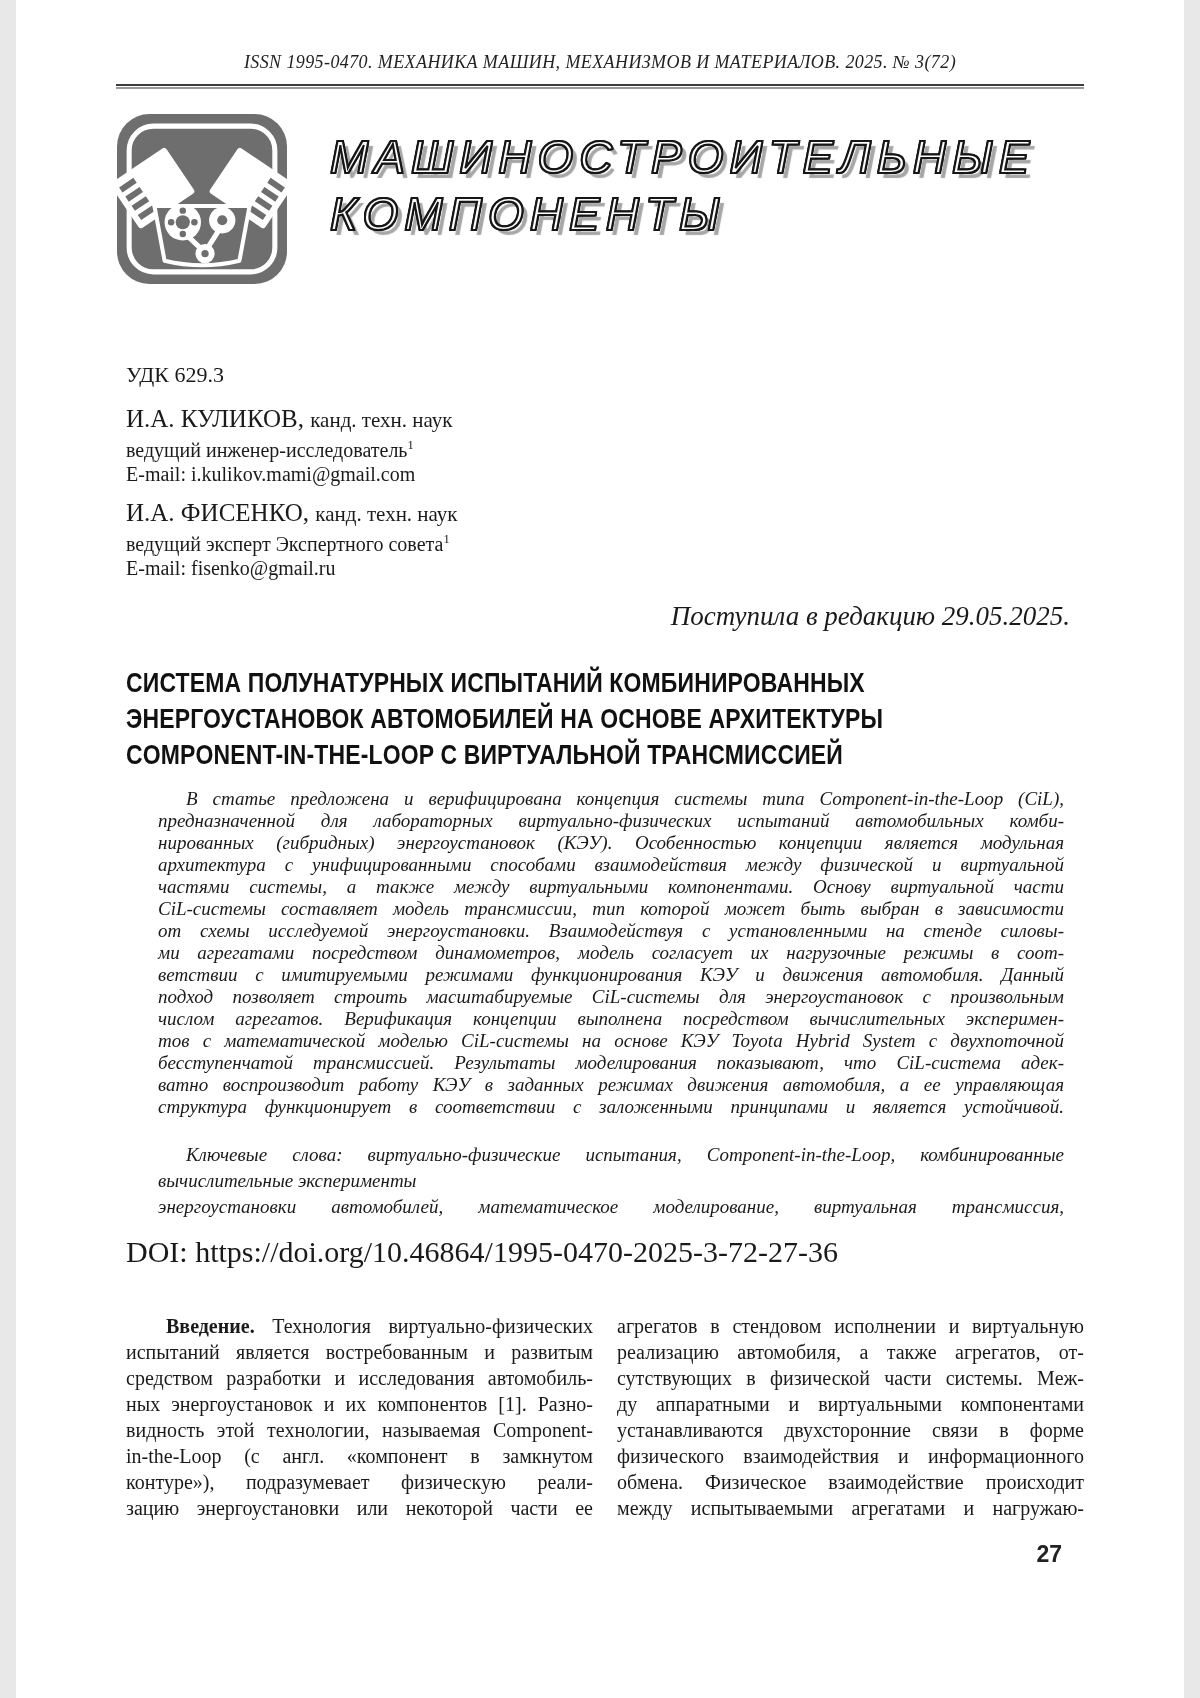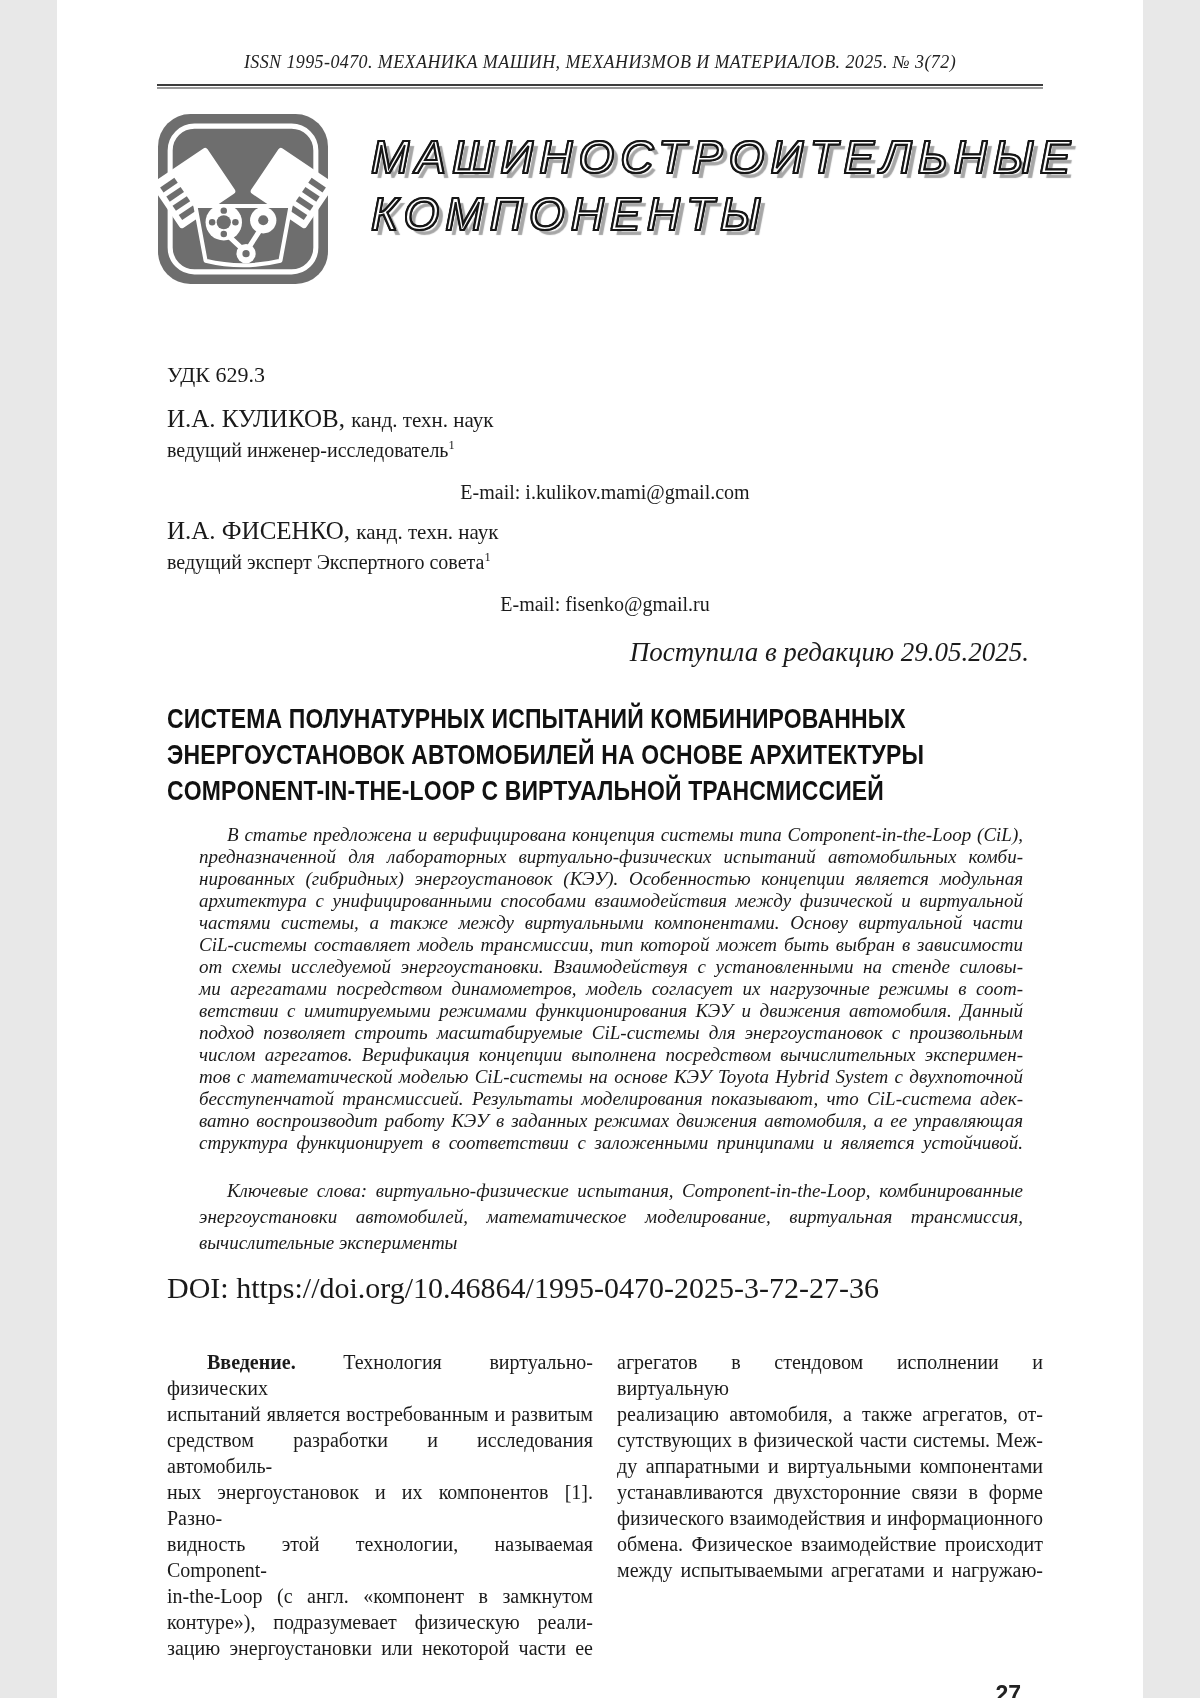--- a/index.html
+++ b/index.html
@@ -1,19 +1,19 @@
 <!DOCTYPE html>
 <html lang="ru"><head>
 <meta charset="utf-8">
 <style>
   * { margin: 0; padding: 0; box-sizing: border-box; }
   html, body { background: #e8e8e8; }
   .page {
     position: relative;
-    width: 1086px; height: 1698px;
+    width: 1168px; height: 1698px;
     margin: 0 auto;
     background: #ffffff;
     padding: 0 100px;
     overflow: hidden;
     color: #1a1a1a;
     font-family: "Liberation Serif", serif;
   }
   
   .running-head {
     margin-top: 52px;
@@ -46,21 +46,21 @@
       5px 5px 1px #a6a6a6;
     white-space: nowrap;
   }
   
   .udc { margin-top: 78px; margin-left: 10px; font-size: 22px; line-height: 24px; }
   .author-name { margin-left: 10px; font-size: 25px; line-height: 27px; }
   .author-name .degree { font-size: 21px; }
   .a1 { margin-top: 18px; }
   .a2 { margin-top: 14px; }
   .author-pos { margin-top: 5px; margin-left: 10px; font-size: 20px; line-height: 22px; }
-  .author-email { margin-top: 20px; margin-left: 10px; font-size: 20px; line-height: 22px; text-align: center; }
+  .author-email { margin-top: 2px; margin-left: 10px; font-size: 20px; line-height: 22px; }
   sup { font-size: 0.62em; vertical-align: super; line-height: 0; }
   .affiliation { margin-top: 13px; margin-left: 10px; font-size: 20px; line-height: 22px; }
   .received {
     margin-top: 26px; margin-right: 14px;
     text-align: right; font-style: italic;
     font-size: 27px; line-height: 23px;
   }
   
   .article-title { margin-top: 37px; margin-left: 10px; }
   .title-line {
@@ -198,22 +198,22 @@
 ветствии с имитируемыми режимами функционирования КЭУ и движения автомобиля. Данный
 подход позволяет строить масштабируемые CiL-системы для энергоустановок с произвольным
 числом агрегатов. Верификация концепции выполнена посредством вычислительных эксперимен-
 тов с математической моделью CiL-системы на основе КЭУ Toyota Hybrid System с двухпоточной
 бесступенчатой трансмиссией. Результаты моделирования показывают, что CiL-система адек-
 ватно воспроизводит работу КЭУ в заданных режимах движения автомобиля, а ее управляющая
 структура функционирует в соответствии с заложенными принципами и является устойчивой.</div>
 
   <div class="keywords">
     <div class="kw-line kw-just"><b class="kw-label">Ключевые слова:</b> <span>виртуально-физические испытания, Component-in-the-Loop, комбинированные</span></div>
+    <div class="kw-line">вычислительные эксперименты</div>
     <div class="kw-line kw-just">энергоустановки автомобилей, математическое моделирование, виртуальная трансмиссия,</div>
-    <div class="kw-line">вычислительные эксперименты</div>
   </div>
 
   <div class="doi">DOI: https://doi.org/10.46864/1995-0470-2025-3-72-27-36</div>
 
   <div class="body-cols">
     <p class="body-col first"><b class="intro-label">Введение.</b><span> Технология виртуально-физических
 испытаний является востребованным и развитым
 средством разработки и исследования автомобиль-
 ных энергоустановок и их компонентов [1]. Разно-
 видность этой технологии, называемая Component-

